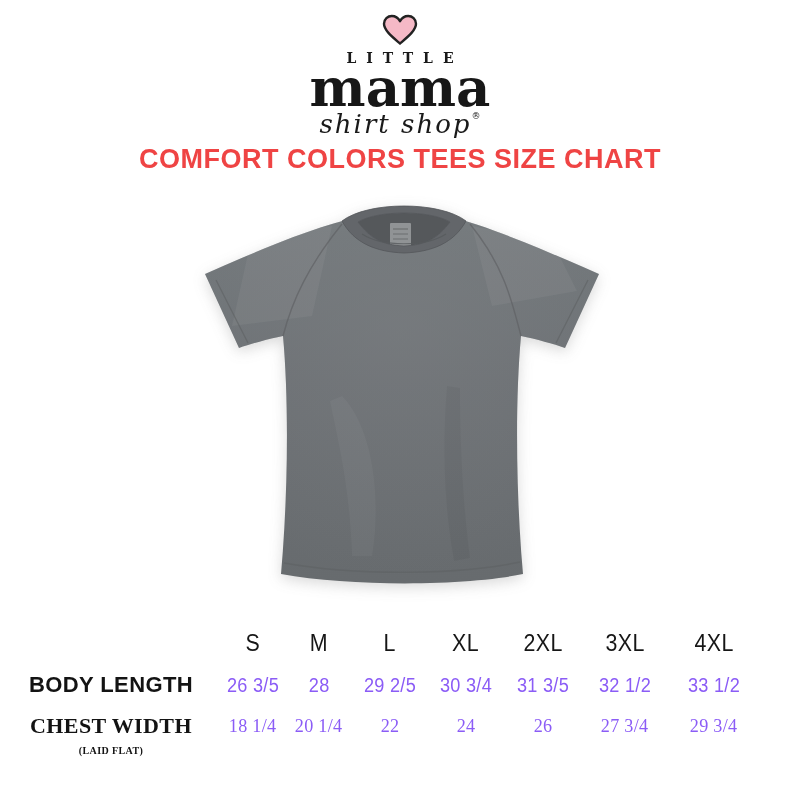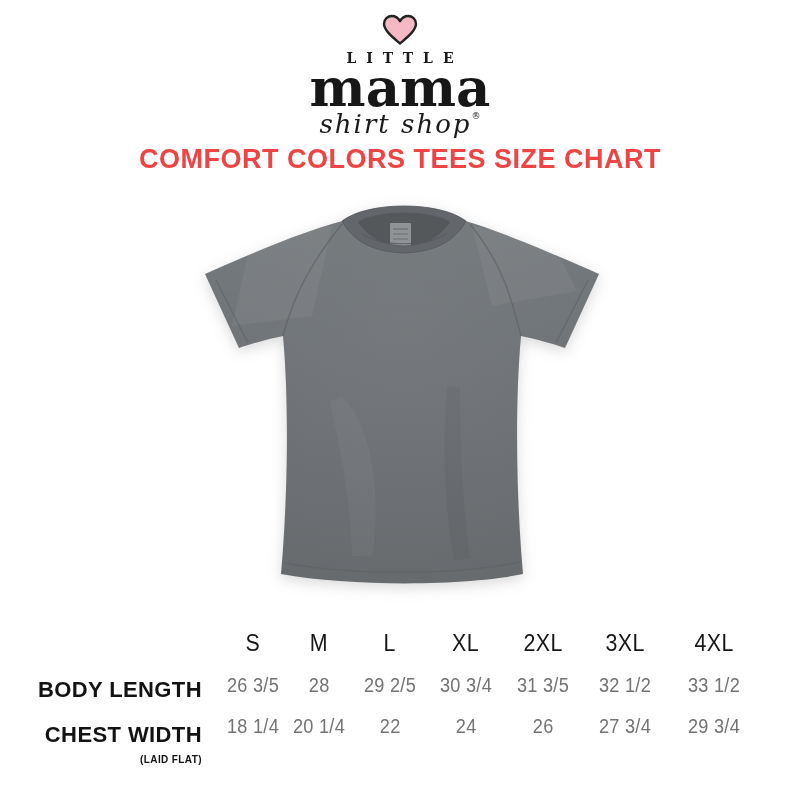--- a/index.html
+++ b/index.html
@@ -38,28 +38,28 @@
 
   
   .chart { position:absolute; left:20px; top:624px; width:760px; }
   .trow {
     display:grid;
     grid-template-columns:200px 66px 66px 76px 76px 78px 86px 92px;
     align-items:center;
   }
   .row-head { height:38px; }
   .row-bl   { height:46px; }
-  .row-cw   { height:58px; align-items:start; padding-top:6px; }
+  .row-cw   { height:58px; align-items:start; padding-top:6px;font-family:Liberation Serif, serif; }
   .cell { text-align:center; white-space:nowrap; }
   .cond { display:inline-block; transform:scaleX(0.93); transform-origin:center; }
   .head-cell { font-size:23px; font-weight:400; color:#161616; letter-spacing:0.5px; }
-  .val-cell  { font-size:19.5px; font-weight:400; color:#737373; line-height:24px; letter-spacing:0.3px; }
+  .val-cell  { font-size:19.5px; font-weight:400; color:#8b5cf6; line-height:24px; letter-spacing:0.3px; }
   .label-cell {
-    text-align:right; padding-right:18px; font-size:22px; font-weight:700;
-    letter-spacing:0.4px; color:#131313; line-height:24px;margin-top:9px;
+    text-align:center; padding-right:18px; font-size:22px; font-weight:700;
+    letter-spacing:0.4px; color:#131313; line-height:24px;
   }
   .sublabel { display:block; font-size:10px; font-weight:700; letter-spacing:0.4px; margin-top:1px; }
 </style>
 </head>
 <body>
 
 <div class="page">
 
   <header class="logo">
     <svg class="heart" width="38" height="33" viewBox="0 0 38 33" aria-hidden="true">

